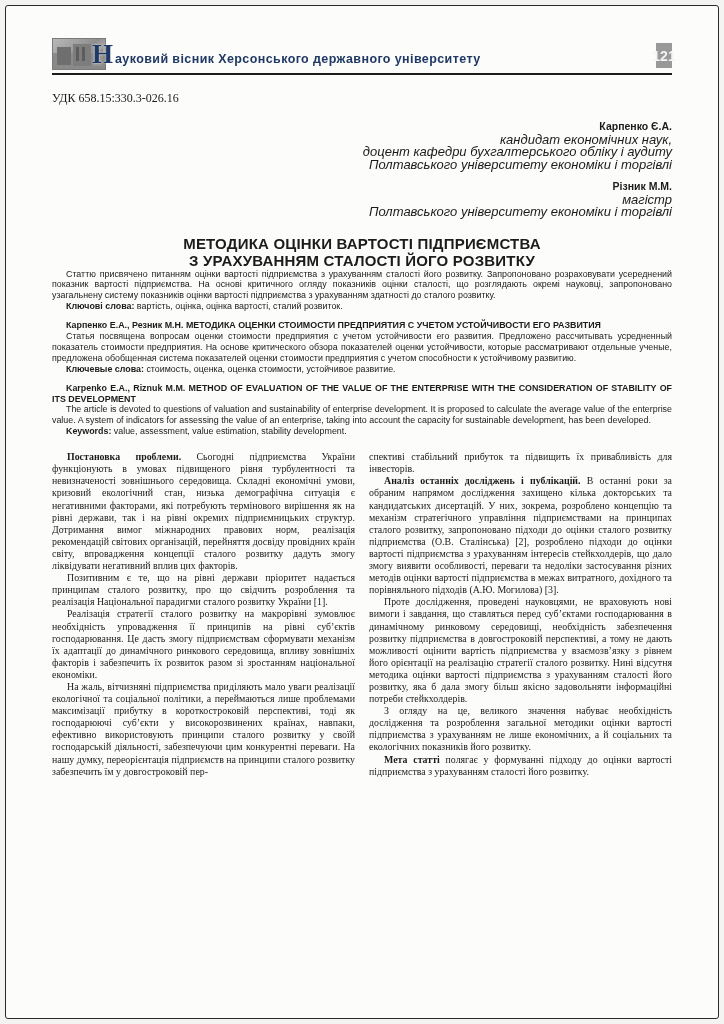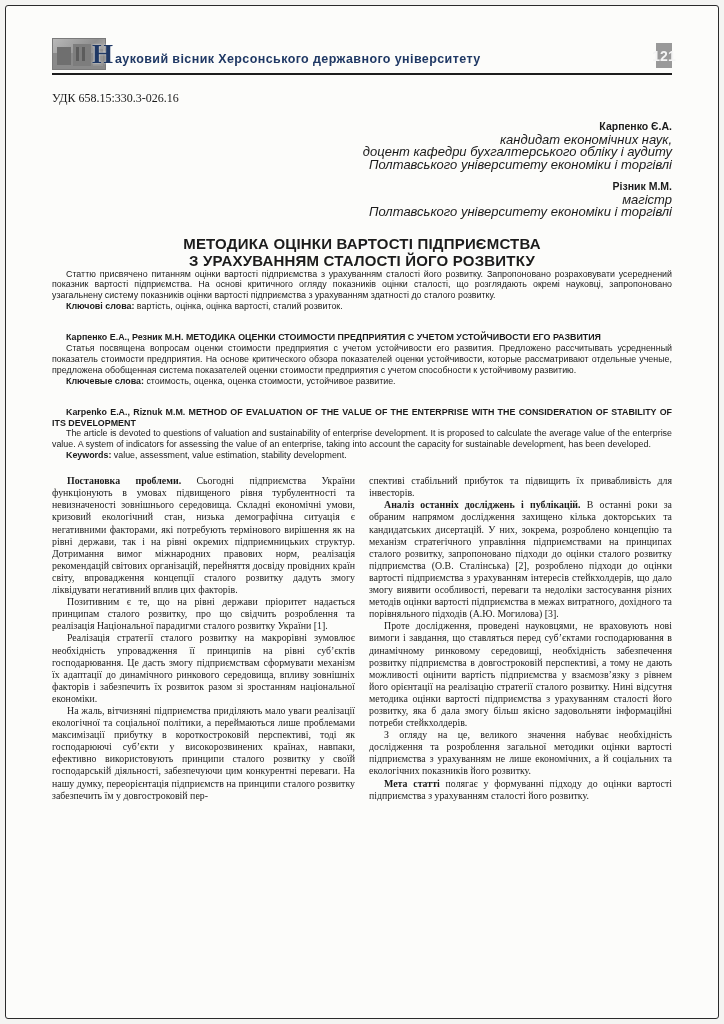--- a/index.html
+++ b/index.html
@@ -117,21 +117,21 @@
     line-height: 10.9px;
     text-align: justify;
   }
   .abstract p { margin: 0; text-indent: 14px; }
   .abstract .kw-label { font-weight: bold; }
   .abstract-heading {
     font-weight: bold;
     text-indent: 14px;
     margin: 0 0 1px 0;
   }
-  .abstract.ru, .abstract.en { margin-top: 20px; }
+  .abstract.ru, .abstract.en { margin-top: 8px; }
   
   .columns {
     display: flex;
     gap: 14px;
     margin-top: 14px;
   }
   .col {
     flex: 1 1 0;
     font-size: 9.9px;
     line-height: 12.1px;

